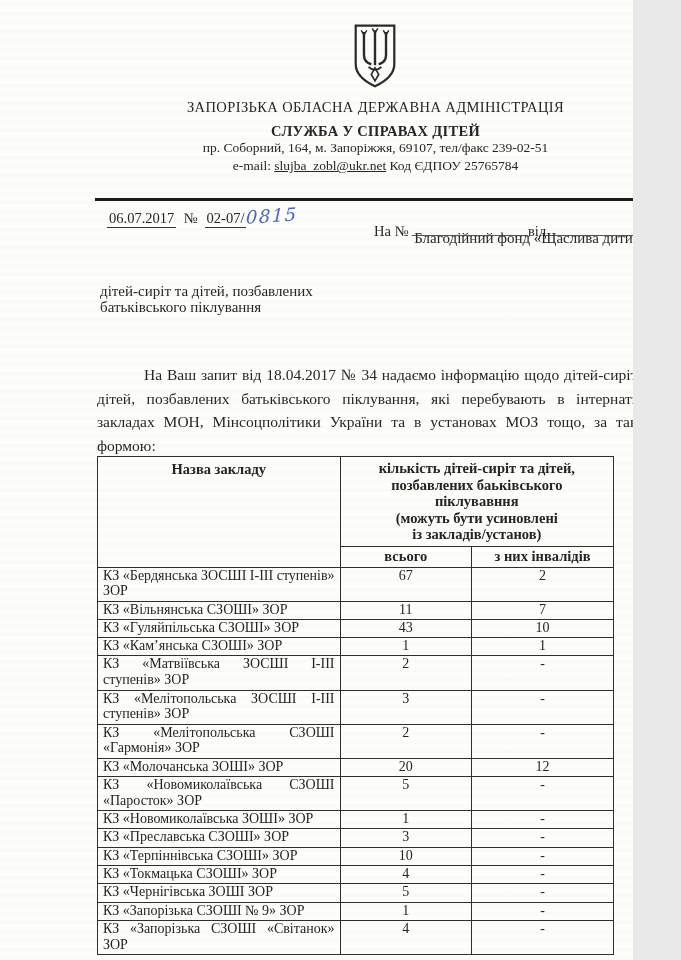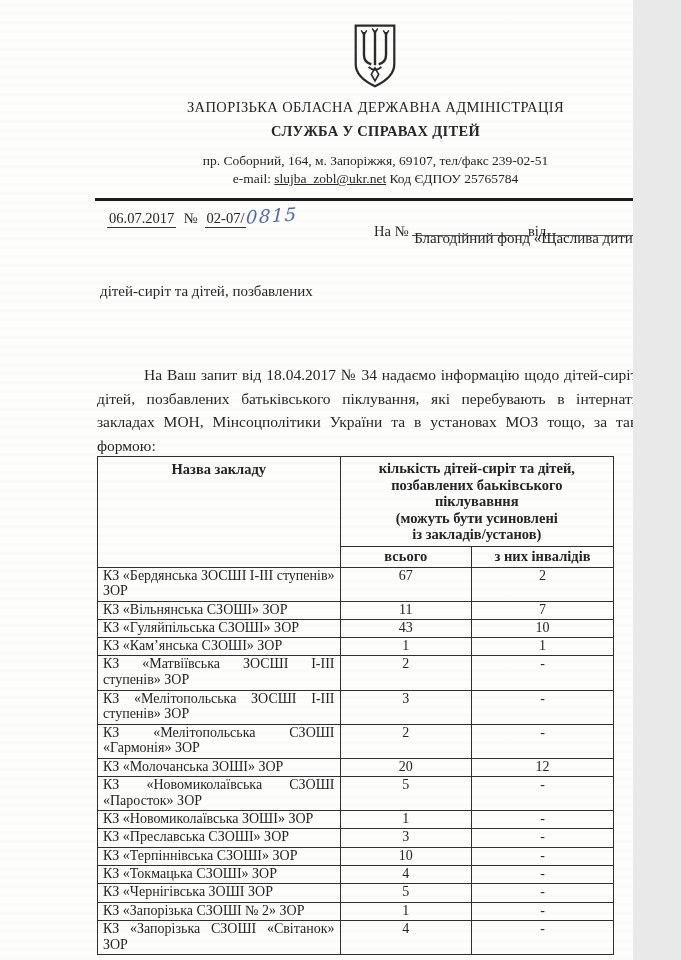--- a/index.html
+++ b/index.html
@@ -17,21 +17,21 @@
     overflow:hidden;
   }
   .letterhead{
     position:absolute;top:99px;left:95px;width:561px;
     text-align:center;
   }
   .emblem{
     position:absolute;top:22px;left:347px;width:56px;height:68px;
   }
   .org-name{font-size:14.5px;letter-spacing:0.4px;margin-bottom:7px;}
-  .dept-name{font-size:14.5px;font-weight:bold;letter-spacing:0.3px;margin-bottom:13px;}
+  .dept-name{font-size:14.5px;font-weight:bold;letter-spacing:0.3px;}
   .address-line{font-size:13.5px;margin-bottom:2px;}
   .email-line{font-size:13.5px;}
   .email-link{text-decoration:underline;}
   .rule{
     position:absolute;top:198px;left:95px;width:561px;height:3px;
     background:#1c1c1c;
   }
   .ref-line{
     position:absolute;top:206px;left:107px;width:549px;
     font-size:14.5px;white-space:nowrap;
@@ -133,20 +133,21 @@
     <span class="ref-right">
       <span>На №</span>
       <span class="blank blank-incoming"></span><span>від</span><span class="blank blank-from"></span>
     </span>
   </div>
 
   <div class="recipient">Благодійний фонд «Щаслива дитина»</div>
 
   <div class="subject">
     <div>дітей-сиріт та дітей, позбавлених</div>
+    <div>батьківського піклування</div>
   </div>
 
   <div class="body-par">На Ваш запит від 18.04.2017 № 34 надаємо інформацію щодо дітей-сиріт та дітей, позбавлених батьківського піклування, які перебувають в інтернатних закладах МОН, Мінсоцполітики України та в установах МОЗ тощо, за такою формою:</div>
 
   <table class="orphans">
     <thead>
       <tr>
         <th class="name-head" rowspan="2">Назва закладу</th>
         <th class="count-head" colspan="2">кількість дітей-сиріт та дітей,
 позбавлених баьківського піклувавння
@@ -223,21 +224,21 @@
           <td class="name-cell">КЗ «Токмацька СЗОШІ» ЗОР</td>
           <td class="num-cell">4</td>
           <td class="num-cell">-</td>
         </tr>
         <tr>
           <td class="name-cell">КЗ «Чернігівська ЗОШІ ЗОР</td>
           <td class="num-cell">5</td>
           <td class="num-cell">-</td>
         </tr>
         <tr>
-          <td class="name-cell">КЗ «Запорізька СЗОШІ № 2» ЗОР</td>
+          <td class="name-cell">КЗ «Запорізька СЗОШІ № 9» ЗОР</td>
           <td class="num-cell">1</td>
           <td class="num-cell">-</td>
         </tr>
         <tr>
           <td class="name-cell">КЗ «Запорізька СЗОШІ «Світанок» ЗОР</td>
           <td class="num-cell">4</td>
           <td class="num-cell">-</td>
         </tr>
       </tbody>
   </table>

